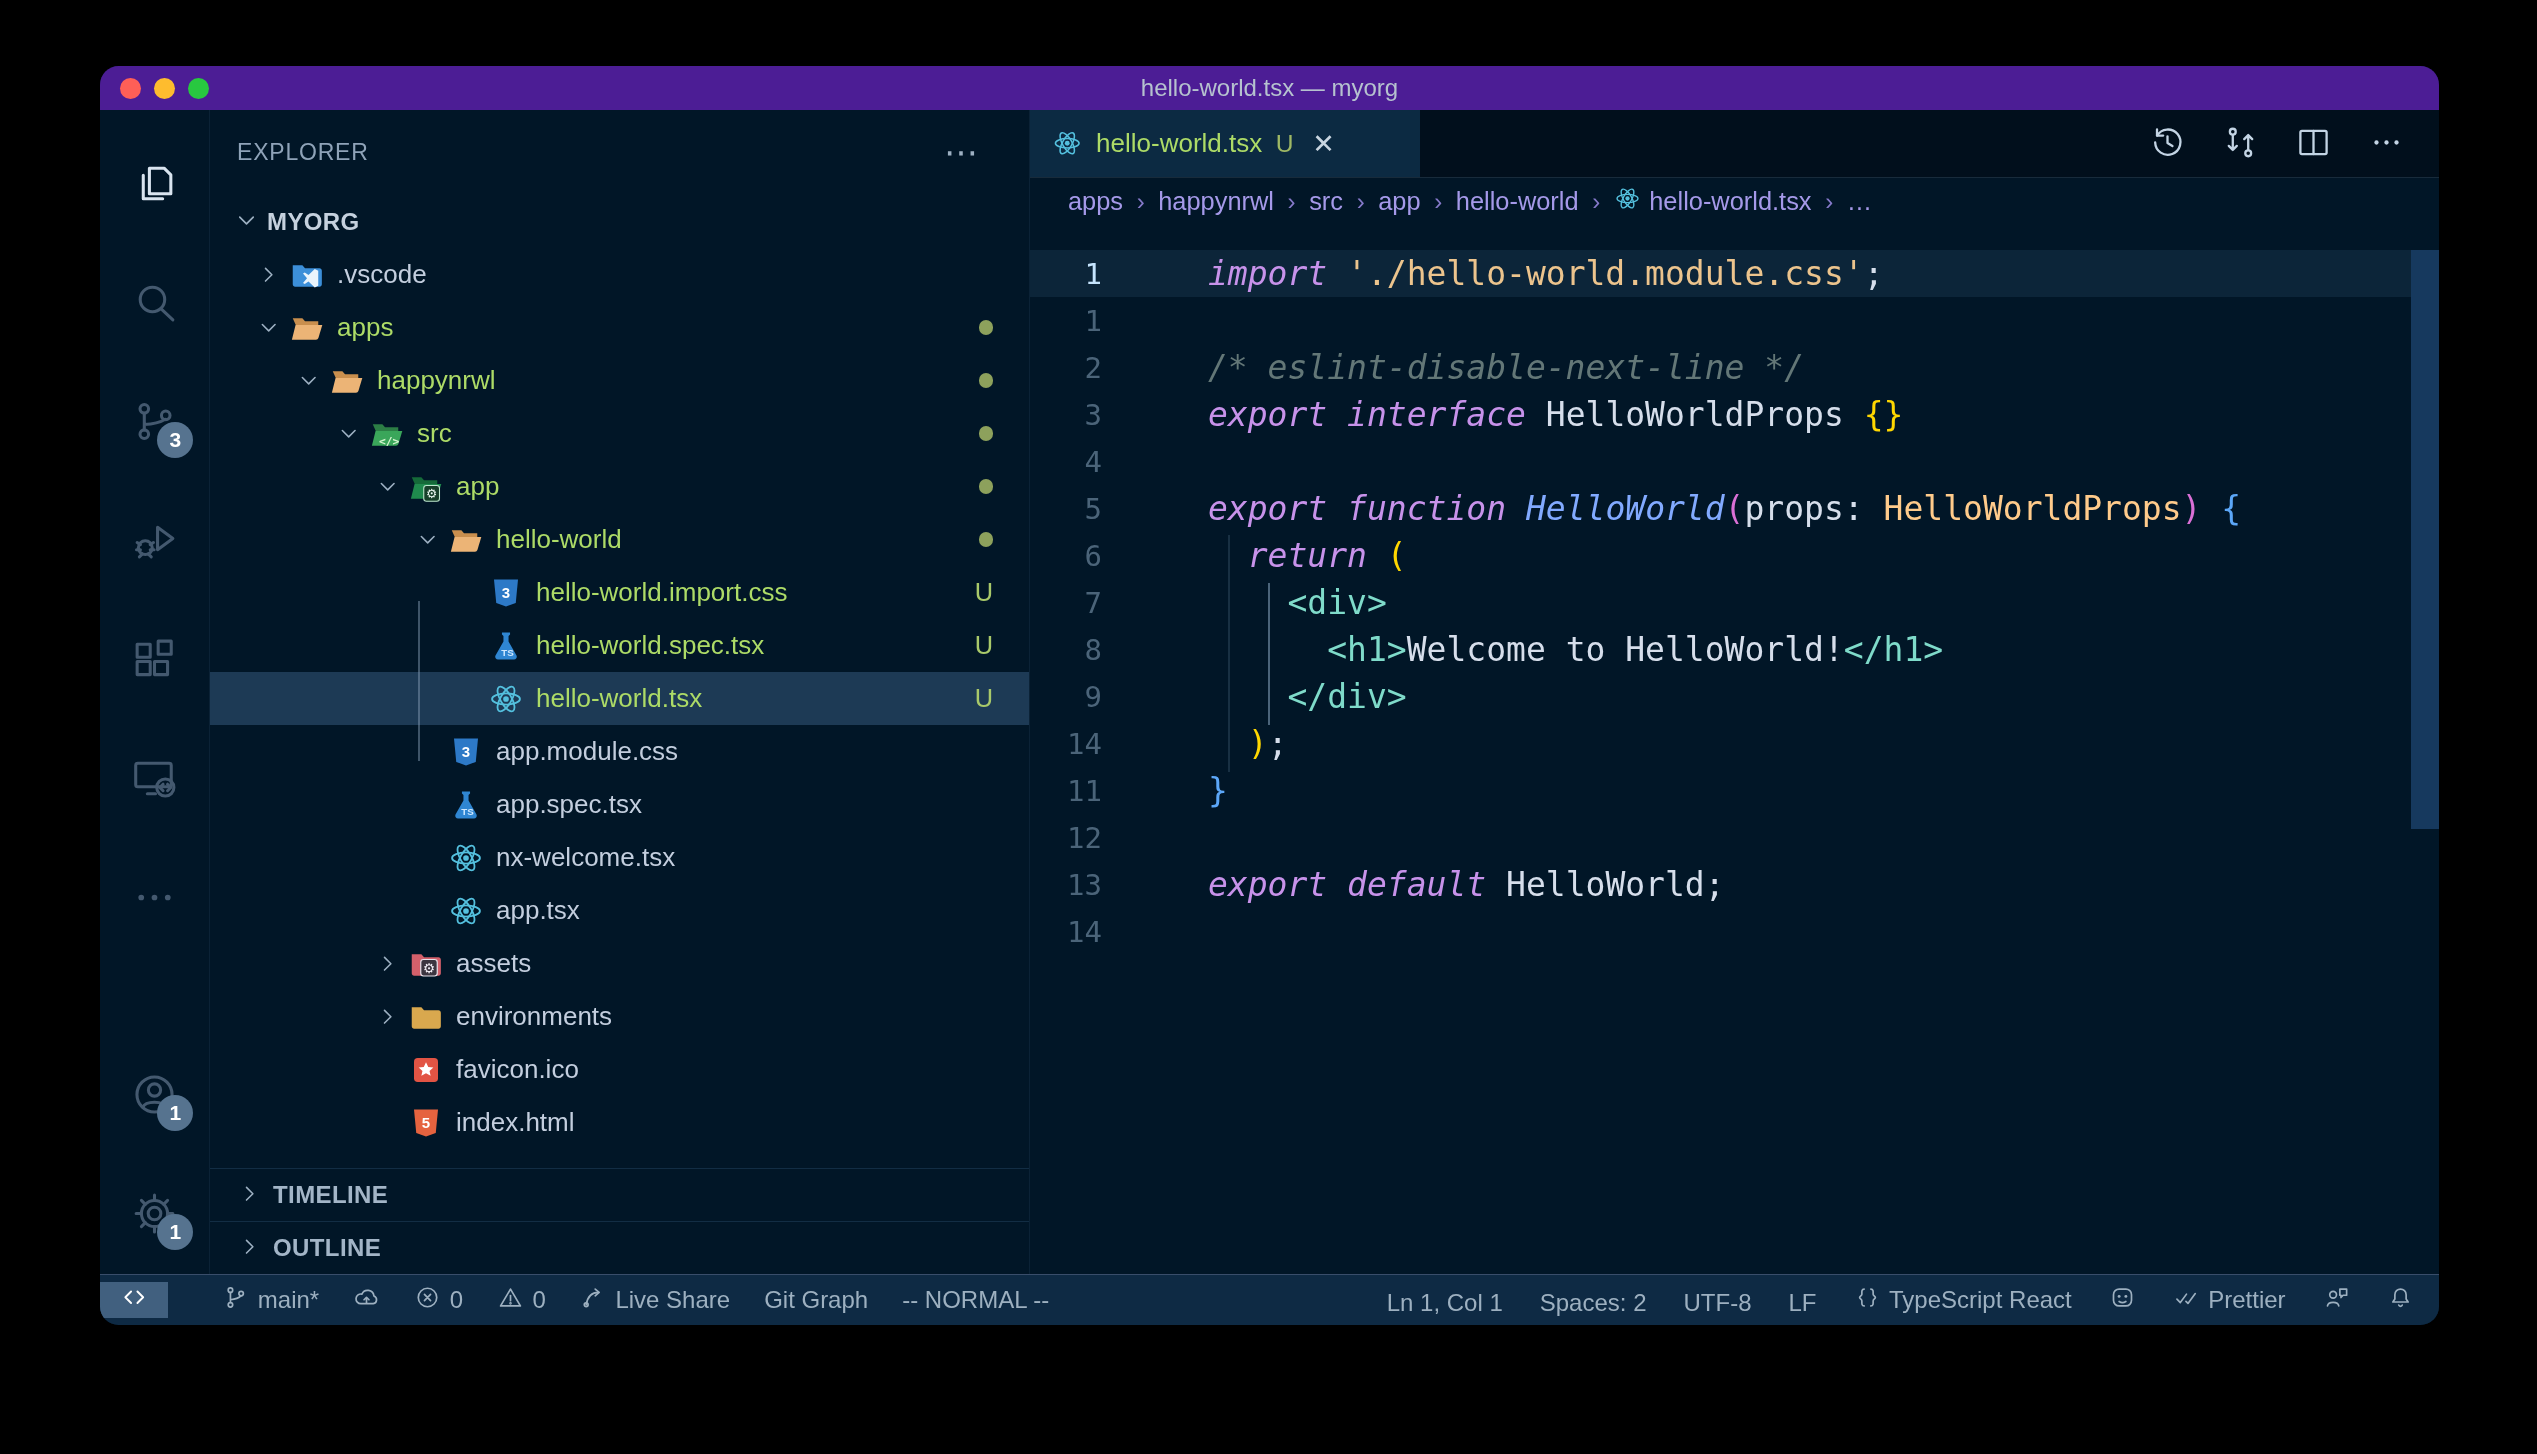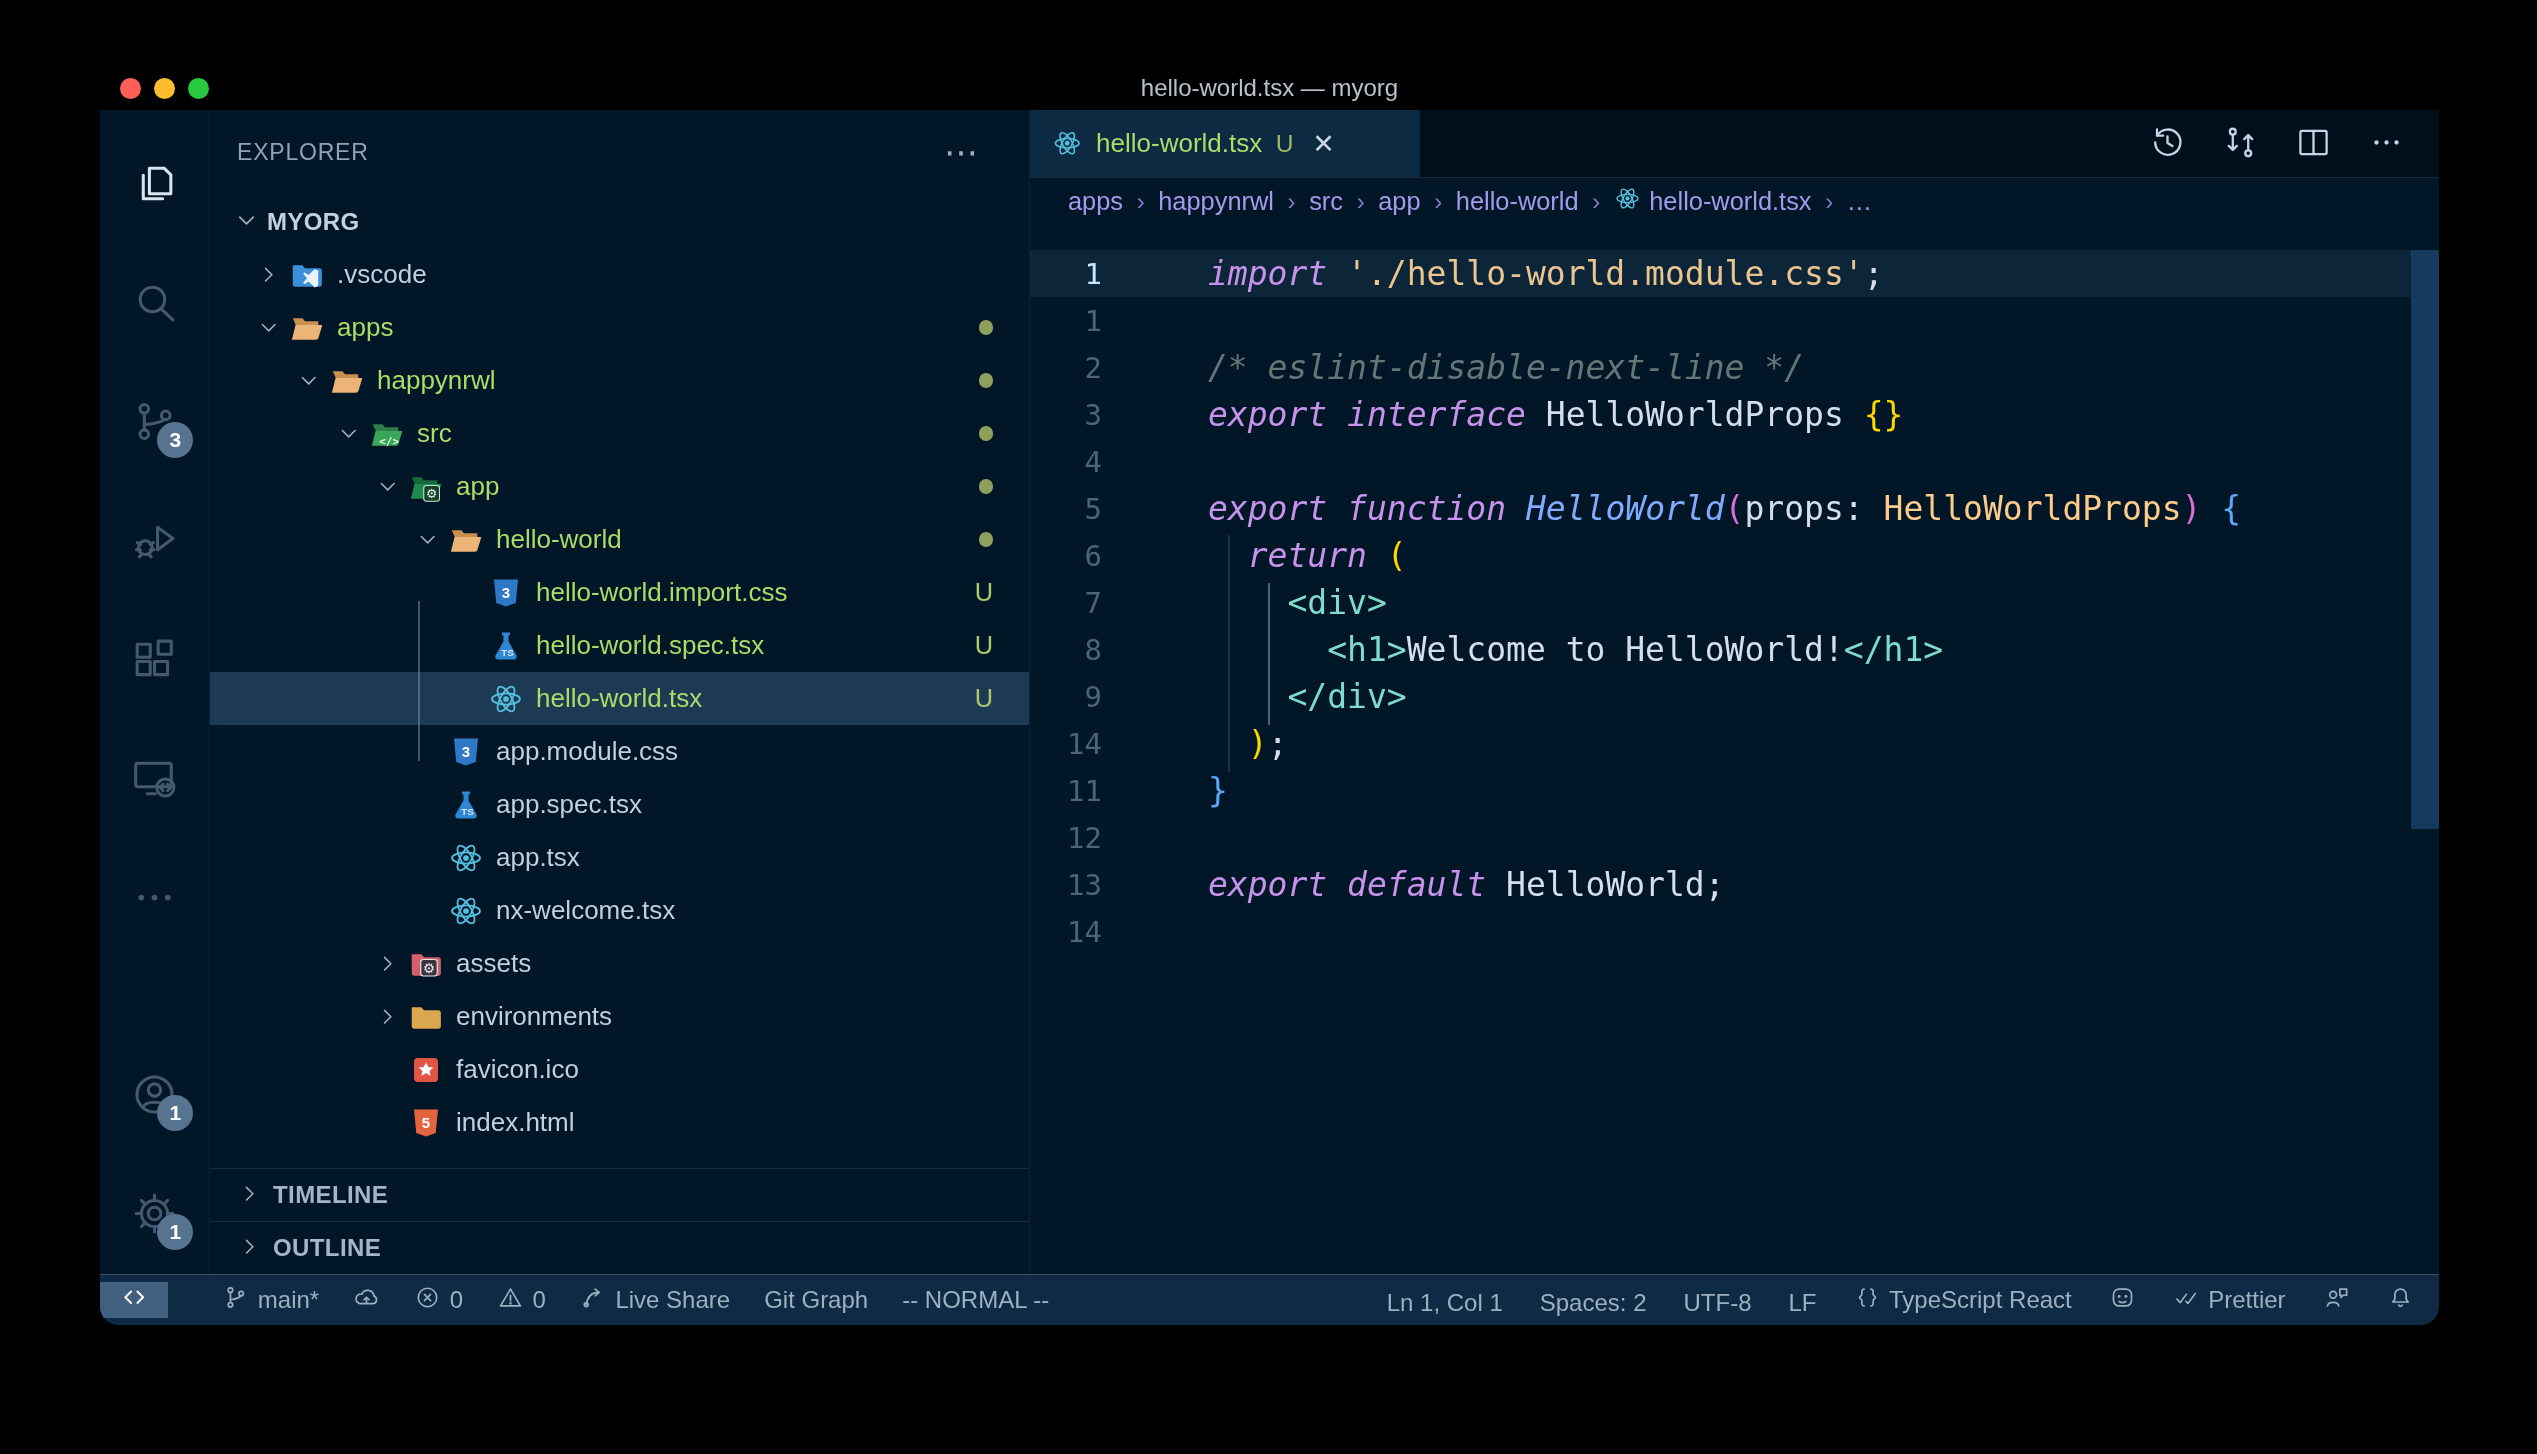--- a/index.html
+++ b/index.html
@@ -3,21 +3,21 @@
 <meta charset="utf-8">
 <style>
   * { margin:0; padding:0; box-sizing:border-box; }
   html,body { width:2538px; height:1454px; background:#000; overflow:hidden;
     font-family:"Liberation Sans", sans-serif; }
   .window { position:absolute; left:100px; top:66px; width:2339px; height:1259px;
     background:#011627; border-radius:18.6px; overflow:hidden; display:flex; flex-direction:column;
     box-shadow:0 25.4px 68px rgba(0,0,0,.8); }
 
   
-  .titlebar { height:44px; background:#000000; display:flex; align-items:center; position:relative; flex:none; }
+  .titlebar { height:44px; background:#4c1d95; display:flex; align-items:center; position:relative; flex:none; }
   .traffic { display:flex; gap:12.7px; margin-left:20.3px; }
   .traffic div { width:21px; height:21px; border-radius:50%; }
   .titlebar .title { position:absolute; left:0; right:0; text-align:center; color:#b6c2cf; font-size:24px; }
 
   
   .main { flex:1; display:flex; min-height:0; }
 
   
   .activitybar { width:110px; flex:none; display:flex; flex-direction:column; align-items:center;
     border-right:1.7px solid #0b2236; padding-top:15.3px; }
@@ -371,36 +371,36 @@
             <span class="ficon">
               <svg viewBox="0 0 24 24">
                 <g fill="none" stroke="#54c0de" stroke-width="1.2">
                   <ellipse cx="12" cy="12" rx="9.3" ry="3.7"></ellipse>
                   <ellipse cx="12" cy="12" rx="9.3" ry="3.7" transform="rotate(60 12 12)"></ellipse>
                   <ellipse cx="12" cy="12" rx="9.3" ry="3.7" transform="rotate(120 12 12)"></ellipse>
                 </g>
                 <circle cx="12" cy="12" r="1.9" fill="#54c0de"></circle>
               </svg>
             </span>
-            <span class="label">app.tsx</span>
+            <span class="label">nx-welcome.tsx</span>
             <span class="spacer"></span>
           </div>
           <div class="tree-row" style="padding-left: 198px;">
             <span class="chev"></span>
             <span class="ficon">
               <svg viewBox="0 0 24 24">
                 <g fill="none" stroke="#54c0de" stroke-width="1.2">
                   <ellipse cx="12" cy="12" rx="9.3" ry="3.7"></ellipse>
                   <ellipse cx="12" cy="12" rx="9.3" ry="3.7" transform="rotate(60 12 12)"></ellipse>
                   <ellipse cx="12" cy="12" rx="9.3" ry="3.7" transform="rotate(120 12 12)"></ellipse>
                 </g>
                 <circle cx="12" cy="12" r="1.9" fill="#54c0de"></circle>
               </svg>
             </span>
-            <span class="label">nx-welcome.tsx</span>
+            <span class="label">app.tsx</span>
             <span class="spacer"></span>
           </div>
           <div class="tree-row" style="padding-left: 158px;">
             <span class="chev">
               <svg viewBox="0 0 24 24" class="icon-stroke">
                 <path d="M9 6l6 6-6 6"></path>
               </svg>
             </span>
             <span class="ficon">
               <svg viewBox="0 0 24 24">

